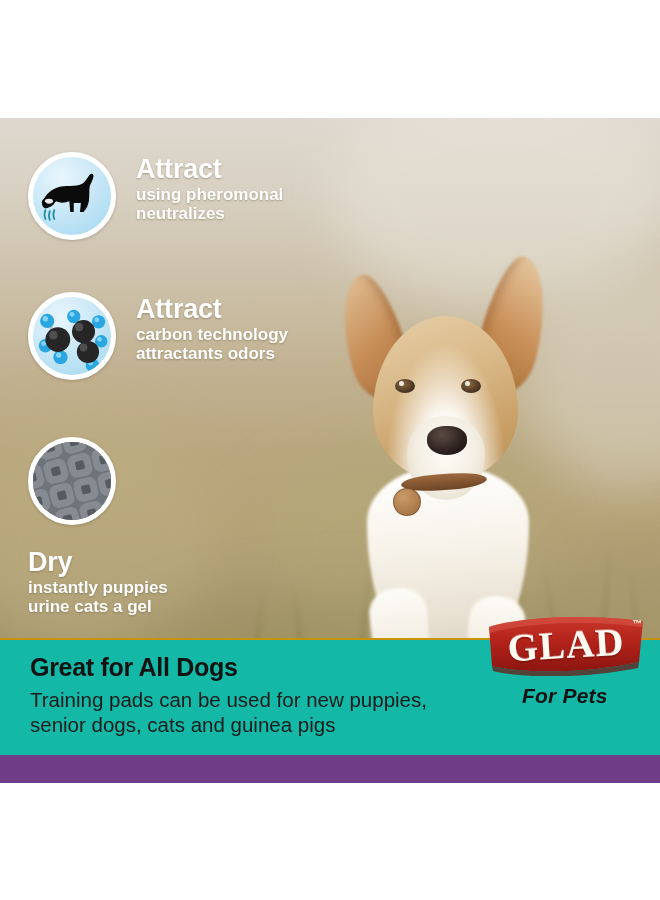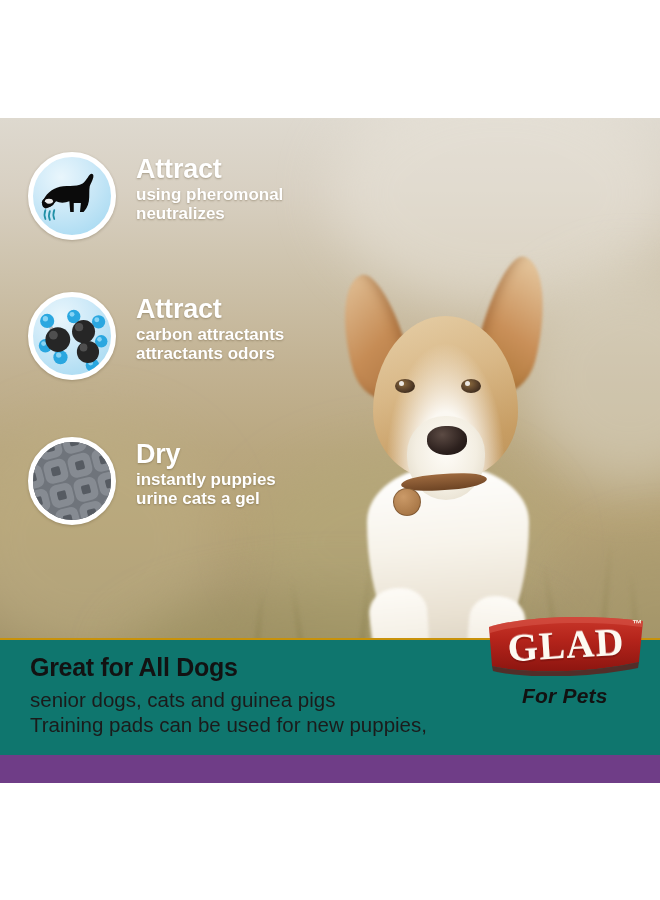--- a/index.html
+++ b/index.html
@@ -200,21 +200,21 @@
     line-height: 1.16;
     margin-top: 1px;
     text-shadow: 0 1px 2px rgba(90,75,45,.40);
   }
 
   
   .yellow {
     position: absolute;
     left: 0; top: 638px;
     width: 660px; height: 117px;
-    background: #0f766e;
+    background: #14b8a6;
     border-top: 2px solid #c8920a;
   }
   .yellow-head {
     position: absolute;
     left: 30px; top: 13px;
     font-size: 25px;
     font-weight: bold;
     color: #121212;
     letter-spacing: -0.3px;
   }
@@ -383,27 +383,27 @@
             <circle cx="23" cy="43" r="5" fill="#5e5e5e" opacity=".75"></circle>
           <circle cx="57" cy="39" r="13" fill="#262626"></circle>
             <circle cx="52" cy="34" r="4.6" fill="#5e5e5e" opacity=".75"></circle>
           <circle cx="62" cy="62" r="12.5" fill="#262626"></circle>
             <circle cx="57" cy="57" r="4.4" fill="#5e5e5e" opacity=".75"></circle>
         </svg>
       </div>
       <div class="f-text">
         <div class="f-title">Attract</div>
         <div class="f-sub">
-          <div>carbon attractants</div>
+          <div>carbon technology</div>
           <div>attractants odors</div>
         </div>
       </div>
     </div>
 
-    <div class="feature f3" style="top:319px;">
+    <div class="feature f3" style="top:319px;flex-direction:column;">
       <div class="icon-circle gray">
         <svg class="icon-svg" viewBox="0 0 88 88">
           <rect x="0" y="0" width="88" height="88" fill="#6f747b"></rect>
           <g transform="rotate(-14 44 44)">
             <g>
               <rect x="-12" y="-12" width="26" height="26" rx="8" fill="#868b92"></rect>
               <rect x="16" y="-12" width="26" height="26" rx="8" fill="#868b92"></rect>
               <rect x="44" y="-12" width="26" height="26" rx="8" fill="#868b92"></rect>
               <rect x="72" y="-12" width="26" height="26" rx="8" fill="#868b92"></rect>
               <rect x="-12" y="16" width="26" height="26" rx="8" fill="#868b92"></rect>
@@ -447,22 +447,22 @@
           <div>instantly puppies</div>
           <div>urine cats a gel</div>
         </div>
       </div>
     </div>
   </div>
 
   <div class="yellow">
     <div class="yellow-head">Great for All Dogs</div>
     <div class="yellow-sub">
+      <div>Training pads can be used for new puppies,</div>
       <div>senior dogs, cats and guinea pigs</div>
-      <div>Training pads can be used for new puppies,</div>
     </div>
   </div>
 
   <div class="glad-logo">
     <svg class="glad-banner" viewBox="0 0 160 62">
       <defs>
         <linearGradient id="redg" x1="0" y1="0" x2="0" y2="1">
           <stop offset="0%" stop-color="#c9372a"></stop>
           <stop offset="42%" stop-color="#b4241b"></stop>
           <stop offset="100%" stop-color="#8d1510"></stop>

